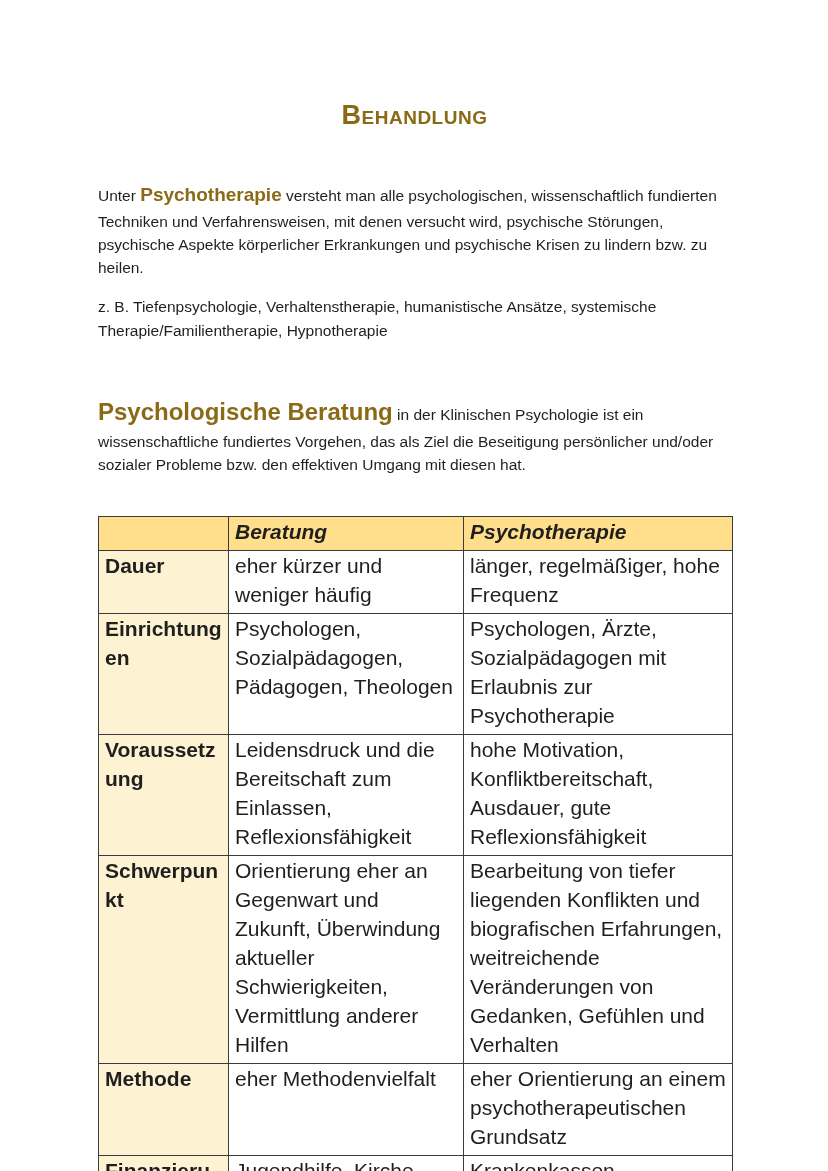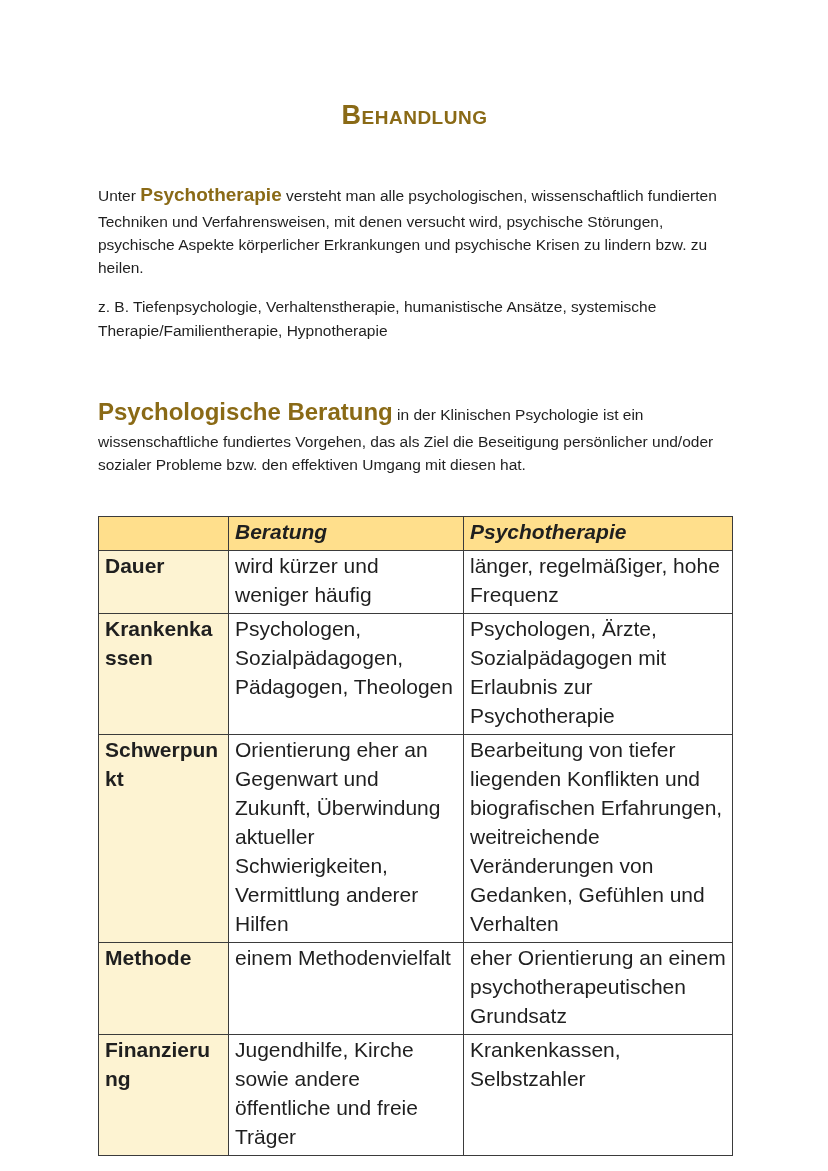--- a/index.html
+++ b/index.html
@@ -101,36 +101,41 @@
     <thead>
       <tr>
         <th></th>
         <th>Beratung</th>
         <th>Psychotherapie</th>
       </tr>
     </thead>
     <tbody>
       <tr>
         <td class="label-cell">Dauer</td>
-        <td>wird kürzer und weniger häufig</td>
+        <td>eher kürzer und weniger häufig</td>
         <td>länger, regelmäßiger, hohe Frequenz</td>
       </tr>
       <tr>
-        <td class="label-cell">Krankenkassen</td>
+        <td class="label-cell">Einrichtungen</td>
         <td>Psychologen, Sozialpädagogen, Pädagogen, Theologen</td>
         <td>Psychologen, Ärzte, Sozialpädagogen mit Erlaubnis zur Psychotherapie</td>
+      </tr>
+      <tr>
+        <td class="label-cell">Voraussetzung</td>
+        <td>Leidensdruck und die Bereitschaft zum Einlassen, Reflexionsfähigkeit</td>
+        <td>hohe Motivation, Konfliktbereitschaft, Ausdauer, gute Reflexionsfähigkeit</td>
       </tr>
       <tr>
         <td class="label-cell">Schwerpunkt</td>
         <td>Orientierung eher an Gegenwart und Zukunft, Überwindung aktueller Schwierigkeiten, Vermittlung anderer Hilfen</td>
         <td>Bearbeitung von tiefer liegenden Konflikten und biografischen Erfahrungen, weitreichende Veränderungen von Gedanken, Gefühlen und Verhalten</td>
       </tr>
       <tr>
         <td class="label-cell">Methode</td>
-        <td>einem Methodenvielfalt</td>
+        <td>eher Methodenvielfalt</td>
         <td>eher Orientierung an einem psychotherapeutischen Grundsatz</td>
       </tr>
       <tr>
         <td class="label-cell">Finanzierung</td>
         <td>Jugendhilfe, Kirche sowie andere öffentliche und freie Träger</td>
         <td>Krankenkassen, Selbstzahler</td>
       </tr>
     </tbody>
   </table>
 

